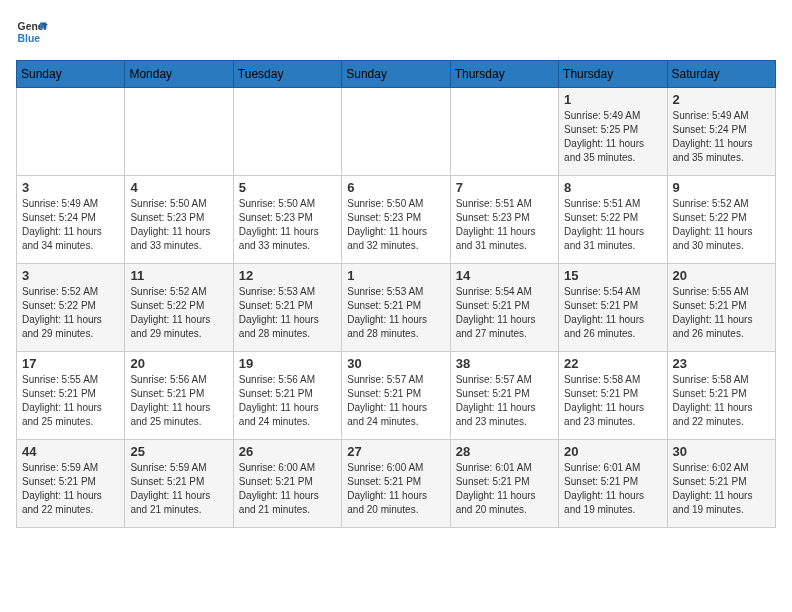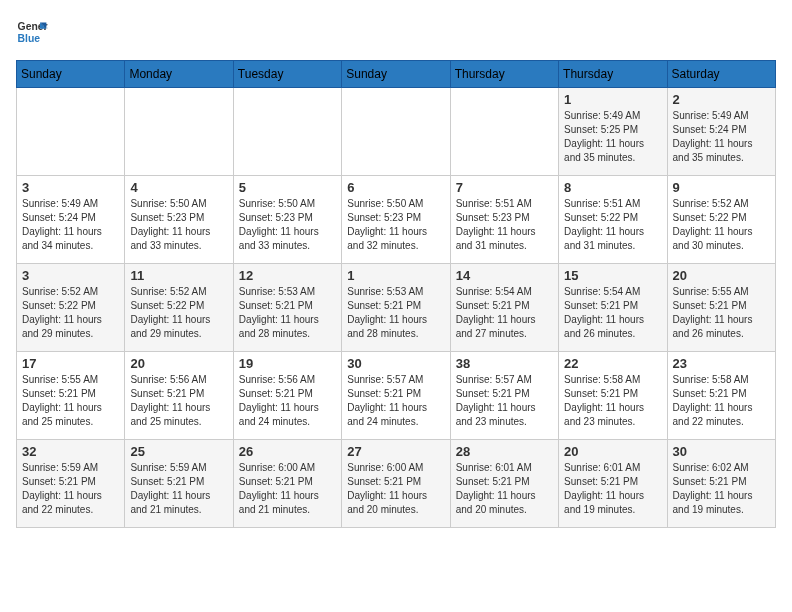--- a/index.html
+++ b/index.html
@@ -279,21 +279,21 @@
         <td>
           <span class="day-num">23</span>
           <div class="day-info" style="white-space: pre-line;">Sunrise: 5:58 AM
 Sunset: 5:21 PM
 Daylight: 11 hours
 and 22 minutes.</div>
         </td>
       </tr>
       <tr>
         <td>
-          <span class="day-num">32</span>
+          <span class="day-num">44</span>
           <div class="day-info" style="white-space: pre-line;">Sunrise: 5:59 AM
 Sunset: 5:21 PM
 Daylight: 11 hours
 and 22 minutes.</div>
         </td>
         <td>
           <span class="day-num">25</span>
           <div class="day-info" style="white-space: pre-line;">Sunrise: 5:59 AM
 Sunset: 5:21 PM
 Daylight: 11 hours

